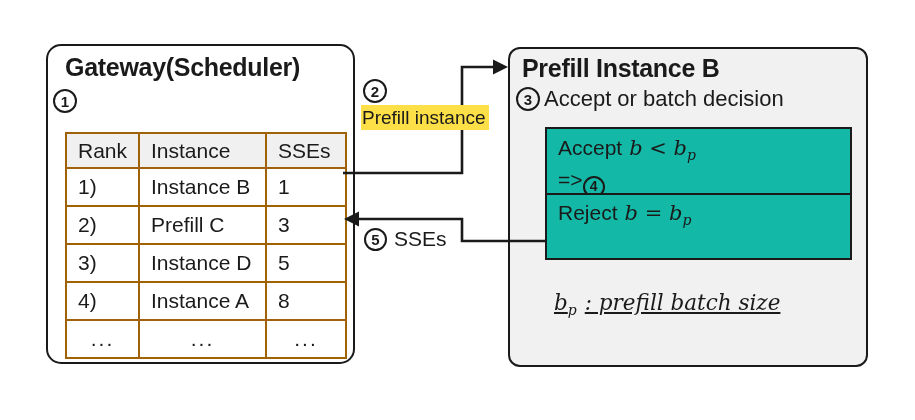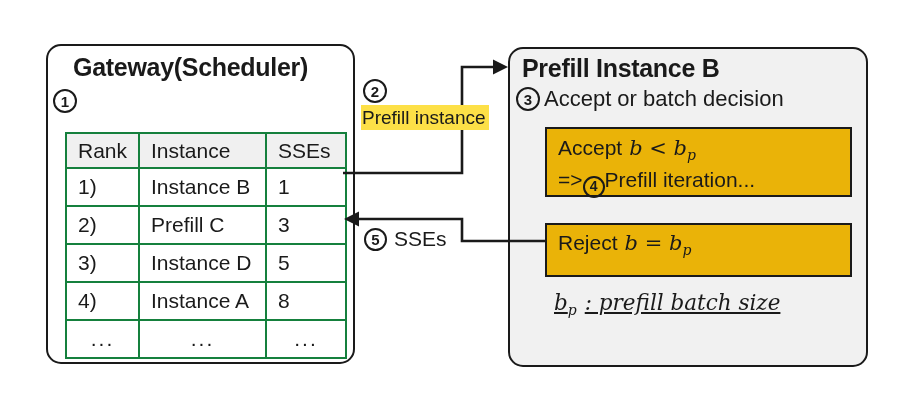--- a/index.html
+++ b/index.html
@@ -5,24 +5,24 @@
   html,body { margin:0; padding:0; background:#ffffff; }
   .canvas {
     position:relative; width:915px; height:420px; background:#ffffff;
     font-family:"Liberation Sans", sans-serif; color:#1a1a1a; overflow:hidden;
   }
   .panel {
     position:absolute; box-sizing:border-box;
     border:2.5px solid #1a1a1a; border-radius:15px;
   }
   #gateway-panel { left:46px; top:44px; width:309px; height:320px; background:#ffffff; }
-  #prefill-panel { left:508px; top:47px; width:360px; height:320px; background:#f1f1f1; }
+  #prefill-panel { left:508px; top:47px; width:360px; height:320px; background:#f1f1f1;border-radius:12px; }
 
   .panel-title { position:absolute; font-size:25px; font-weight:bold; letter-spacing:-0.3px; white-space:nowrap; }
-  #gateway-panel .panel-title { left:25px; top:7px;text-align:right; }
+  #gateway-panel .panel-title { left:17px; top:7px;text-align:right; }
   #prefill-panel .panel-title { left:12px; top:5px; }
 
   .step-line { position:absolute; display:flex; align-items:center; white-space:nowrap; }
   #step1-line { left:5px; top:43px; gap:6px; font-size:22px; }
   #step3-line { left:6px; top:37px; gap:4px; font-size:22px; }
 
   .badge {
     box-sizing:border-box; flex:none;
     width:24px; height:24px; border:2px solid #1a1a1a; border-radius:50%;
     display:inline-flex; align-items:center; justify-content:center;
@@ -32,21 +32,21 @@
   .badge.inline {
     width:22px; height:22px; vertical-align:-4px; font-size:14px;
   }
 
   
   table.sse-table {
     position:absolute; left:17px; top:86px; width:280px;
     border-collapse:collapse; table-layout:fixed;
   }
   .sse-table th, .sse-table td {
-    border:2px solid #15803d; font-size:21px; font-weight:normal;
+    border:2px solid #a16207; font-size:21px; font-weight:normal;
     text-align:left; padding:0 0 0 11px; overflow:hidden; white-space:nowrap;
   }
   .sse-table th { height:33px; background:#f0f0f0; }
   .sse-table td { height:36px; background:#ffffff; }
   .sse-table tr.dots-row td { text-align:center; padding:0; letter-spacing:2px; }
 
   
   #connector-layer { position:absolute; left:0; top:0; z-index:5; pointer-events:none; }
 
   
@@ -58,25 +58,25 @@
   }
   #retry-label {
     position:absolute; left:364px; top:227px; z-index:6;
     display:flex; align-items:center; gap:7px; font-size:21px; white-space:nowrap;
   }
   #retry-label .badge { background:#ffffff; width:23px; height:23px; }
 
   
   .decision-box {
     position:absolute; box-sizing:border-box; left:35px; width:307px;
-    background:#eab308; border:2px solid #1a1a1a;
+    background:#14b8a6; border:2px solid #1a1a1a;
     font-size:21px; line-height:31px; padding:3px 0 0 11px; white-space:nowrap;
   }
   #accept-box { top:78px; height:70px; }
-  #reject-box { top:174px; height:54px; padding-top:2px; }
+  #reject-box { top:144px; height:67px; padding-top:2px; }
 
   .mvar { font-family:"DejaVu Serif", serif; font-style:italic; }
   .cond .mvar { margin-left:7px; }
   sub.msub { font-family:"DejaVu Serif", serif; font-style:italic; font-size:14px; line-height:0; }
 
   
   #legend { position:absolute; left:44px; top:236px; font-family:"DejaVu Serif", serif;
     font-style:italic; font-size:21.5px; line-height:35px; white-space:nowrap;text-decoration:underline; }
   #legend .desc { margin-left:8px; }
 </style>
@@ -147,21 +147,21 @@
       <span>Accept or batch decision</span>
     </div>
 
     <div class="decision-box" id="accept-box">
       <div class="cond">
         <span>Accept</span><span class="mvar">b &lt; b</span><sub class="msub">p</sub>
       </div>
       <div>
         <span>=&gt;</span><span class="badge inline">
             <span>4</span>
-          </span><span>Prefill iteration...</span>
+          </span>
       </div>
     </div>
 
     <div class="decision-box" id="reject-box">
       <div class="cond">
         <span>Reject</span><span class="mvar">b = b</span><sub class="msub">p</sub>
       </div>
     </div>
 
     <div id="legend">

